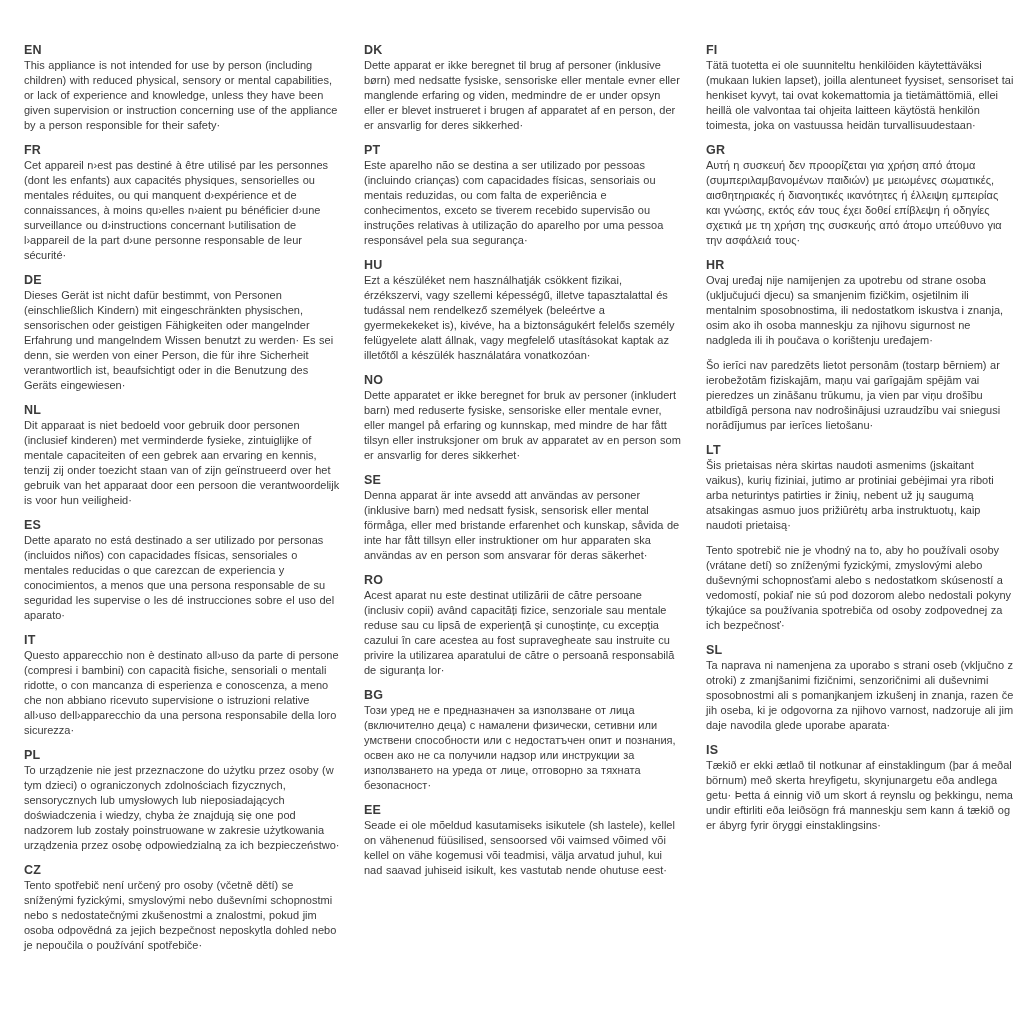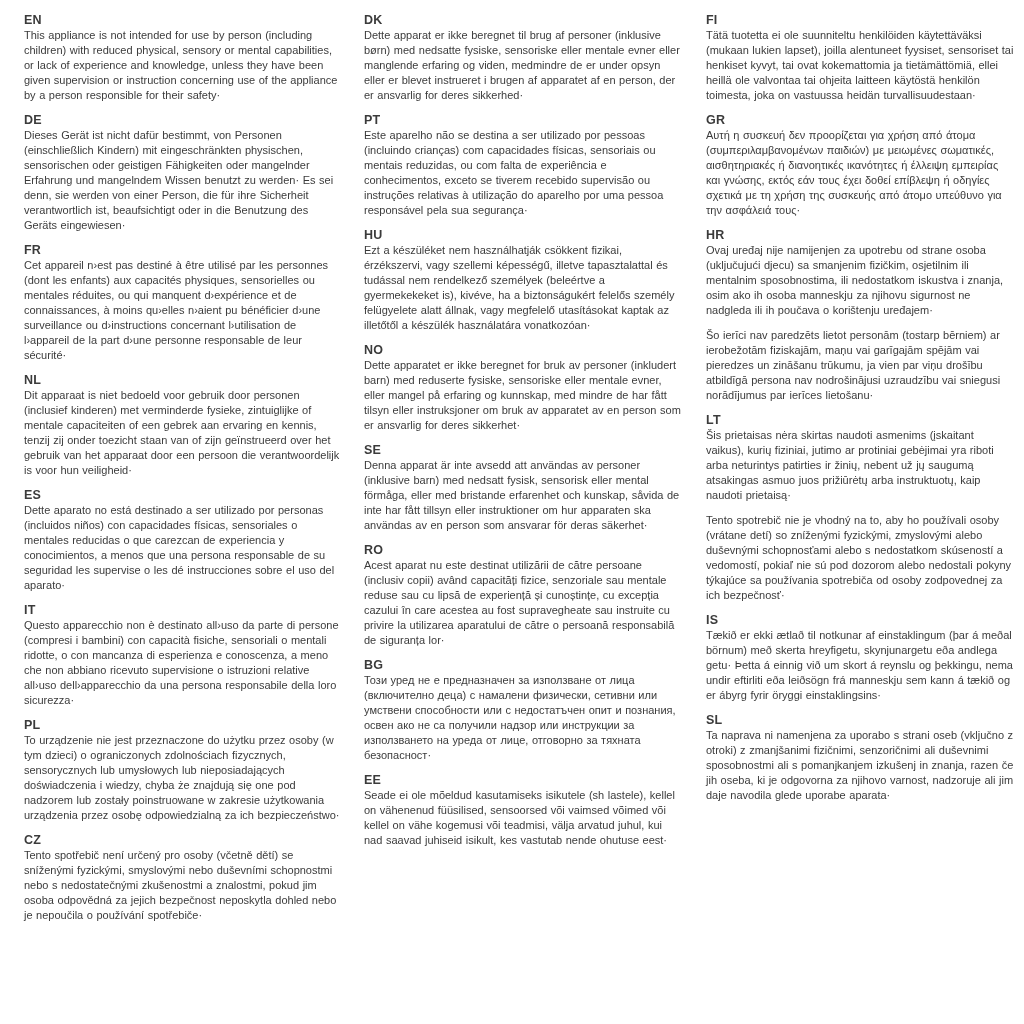--- a/index.html
+++ b/index.html
@@ -16,20 +16,21 @@
     height: 1024px;
     padding: 13px 0 0 24px;
     display: flex;
     font-family: "Liberation Sans", sans-serif;
     color: #3b3b3b;
     background: #ffffff;
   }
   .col {
     flex: 0 0 auto;
     display: block;
+    margin-top: 30px;
   }
   .col-1 { width: 316px; margin-right: 24px; }
   .col-2 { width: 318px; margin-right: 24px; }
   .col-3 { width: 308px; }
   .lang-block {
     margin: 0 0 10px 0;
   }
   .lang-code {
     font-size: 12.5px;
     line-height: 15px;
@@ -47,27 +48,27 @@
 <body>
 
 <div class="page">
   <div class="col col-1">
   <div class="lang-block">
     <div class="lang-code">EN</div>
     <div class="lang-text">This appliance is not intended for use by person (including children) with reduced physical, sensory or mental capabilities, or lack of experience and knowledge, unless they have been given supervision or instruction concerning use of the appliance by a person responsible for their safety·</div>
   </div>
 
   <div class="lang-block">
-    <div class="lang-code">DE</div>
-    <div class="lang-text">Dieses Gerät ist nicht dafür bestimmt, von Personen (einschließlich Kindern) mit eingeschränkten physischen, sensorischen oder geistigen Fähigkeiten oder mangelnder Erfahrung und mangelndem Wissen benutzt zu werden· Es sei denn, sie werden von einer Person, die für ihre Sicherheit verantwortlich ist, beaufsichtigt oder in die Benutzung des Geräts eingewiesen·</div>
+    <div class="lang-code">FR</div>
+    <div class="lang-text">Cet appareil n›est pas destiné à être utilisé par les personnes (dont les enfants) aux capacités physiques, sensorielles ou mentales réduites, ou qui manquent d›expérience et de connaissances, à moins qu›elles n›aient pu bénéficier d›une surveillance ou d›instructions concernant l›utilisation de l›appareil de la part d›une personne responsable de leur sécurité·</div>
   </div>
 
   <div class="lang-block">
-    <div class="lang-code">FR</div>
-    <div class="lang-text">Cet appareil n›est pas destiné à être utilisé par les personnes (dont les enfants) aux capacités physiques, sensorielles ou mentales réduites, ou qui manquent d›expérience et de connaissances, à moins qu›elles n›aient pu bénéficier d›une surveillance ou d›instructions concernant l›utilisation de l›appareil de la part d›une personne responsable de leur sécurité·</div>
+    <div class="lang-code">DE</div>
+    <div class="lang-text">Dieses Gerät ist nicht dafür bestimmt, von Personen (einschließlich Kindern) mit eingeschränkten physischen, sensorischen oder geistigen Fähigkeiten oder mangelnder Erfahrung und mangelndem Wissen benutzt zu werden· Es sei denn, sie werden von einer Person, die für ihre Sicherheit verantwortlich ist, beaufsichtigt oder in die Benutzung des Geräts eingewiesen·</div>
   </div>
 
   <div class="lang-block">
     <div class="lang-code">NL</div>
     <div class="lang-text">Dit apparaat is niet bedoeld voor gebruik door personen (inclusief kinderen) met verminderde fysieke, zintuiglijke of mentale capaciteiten of een gebrek aan ervaring en kennis, tenzij zij onder toezicht staan van of zijn geïnstrueerd over het gebruik van het apparaat door een persoon die verantwoordelijk is voor hun veiligheid·</div>
   </div>
 
   <div class="lang-block">
     <div class="lang-code">ES</div>
     <div class="lang-text">Dette aparato no está destinado a ser utilizado por personas (incluidos niños) con capacidades físicas, sensoriales o mentales reducidas o que carezcan de experiencia y conocimientos, a menos que una persona responsable de su seguridad les supervise o les dé instrucciones sobre el uso del aparato·</div>
@@ -152,22 +153,22 @@
   <div class="lang-block">
     <div class="lang-code">LT</div>
     <div class="lang-text">Šis prietaisas nėra skirtas naudoti asmenims (įskaitant vaikus), kurių fiziniai, jutimo ar protiniai gebėjimai yra riboti arba neturintys patirties ir žinių, nebent už jų saugumą atsakingas asmuo juos prižiūrėtų arba instruktuotų, kaip naudoti prietaisą·</div>
   </div>
 
   <div class="lang-block">
     <div class="lang-text">Tento spotrebič nie je vhodný na to, aby ho používali osoby (vrátane detí) so zníženými fyzickými, zmyslovými alebo duševnými schopnosťami alebo s nedostatkom skúseností a vedomostí, pokiaľ nie sú pod dozorom alebo nedostali pokyny týkajúce sa používania spotrebiča od osoby zodpovednej za ich bezpečnosť·</div>
   </div>
 
   <div class="lang-block">
-    <div class="lang-code">IS</div>
-    <div class="lang-text">Tækið er ekki ætlað til notkunar af einstaklingum (þar á meðal börnum) með skerta hreyfigetu, skynjunargetu eða andlega getu· Þetta á einnig við um skort á reynslu og þekkingu, nema undir eftirliti eða leiðsögn frá manneskju sem kann á tækið og er ábyrg fyrir öryggi einstaklingsins·</div>
+    <div class="lang-code">SL</div>
+    <div class="lang-text">Ta naprava ni namenjena za uporabo s strani oseb (vključno z otroki) z zmanjšanimi fizičnimi, senzoričnimi ali duševnimi sposobnostmi ali s pomanjkanjem izkušenj in znanja, razen če jih oseba, ki je odgovorna za njihovo varnost, nadzoruje ali jim daje navodila glede uporabe aparata·</div>
   </div>
 
   <div class="lang-block">
-    <div class="lang-code">SL</div>
-    <div class="lang-text">Ta naprava ni namenjena za uporabo s strani oseb (vključno z otroki) z zmanjšanimi fizičnimi, senzoričnimi ali duševnimi sposobnostmi ali s pomanjkanjem izkušenj in znanja, razen če jih oseba, ki je odgovorna za njihovo varnost, nadzoruje ali jim daje navodila glede uporabe aparata·</div>
+    <div class="lang-code">IS</div>
+    <div class="lang-text">Tækið er ekki ætlað til notkunar af einstaklingum (þar á meðal börnum) með skerta hreyfigetu, skynjunargetu eða andlega getu· Þetta á einnig við um skort á reynslu og þekkingu, nema undir eftirliti eða leiðsögn frá manneskju sem kann á tækið og er ábyrg fyrir öryggi einstaklingsins·</div>
   </div>
 </div>
 </div>
 
 </body></html>

